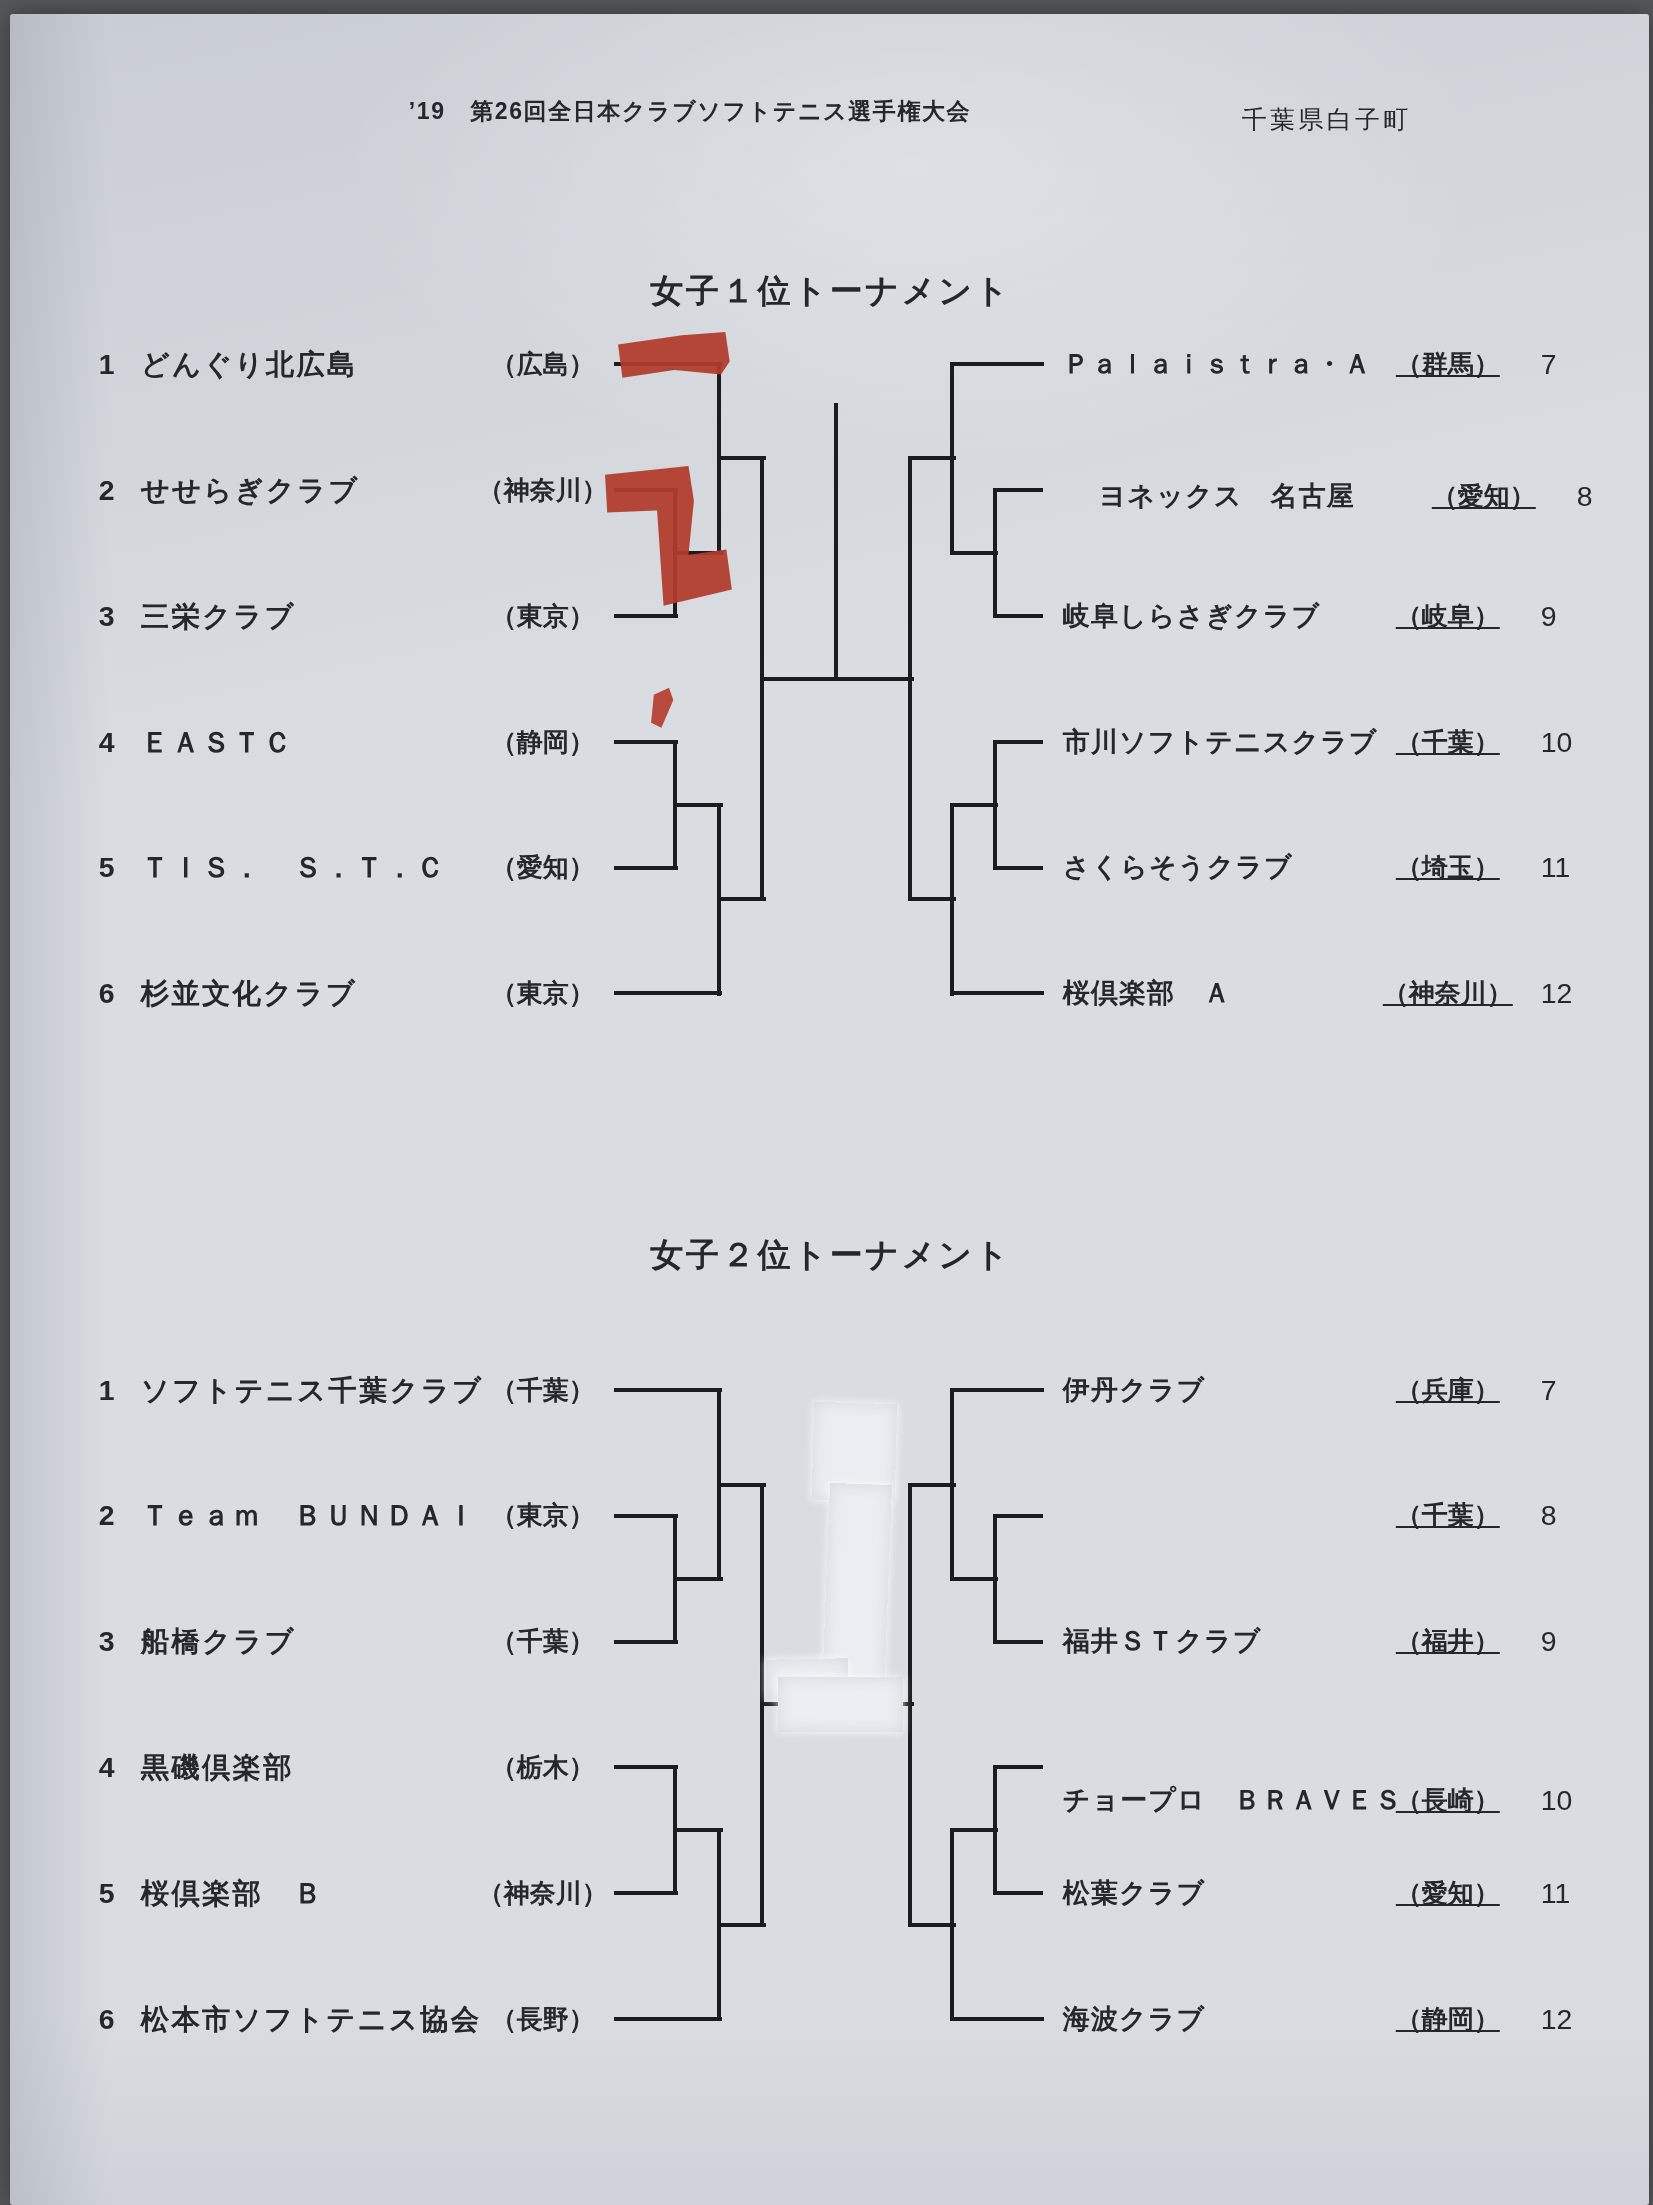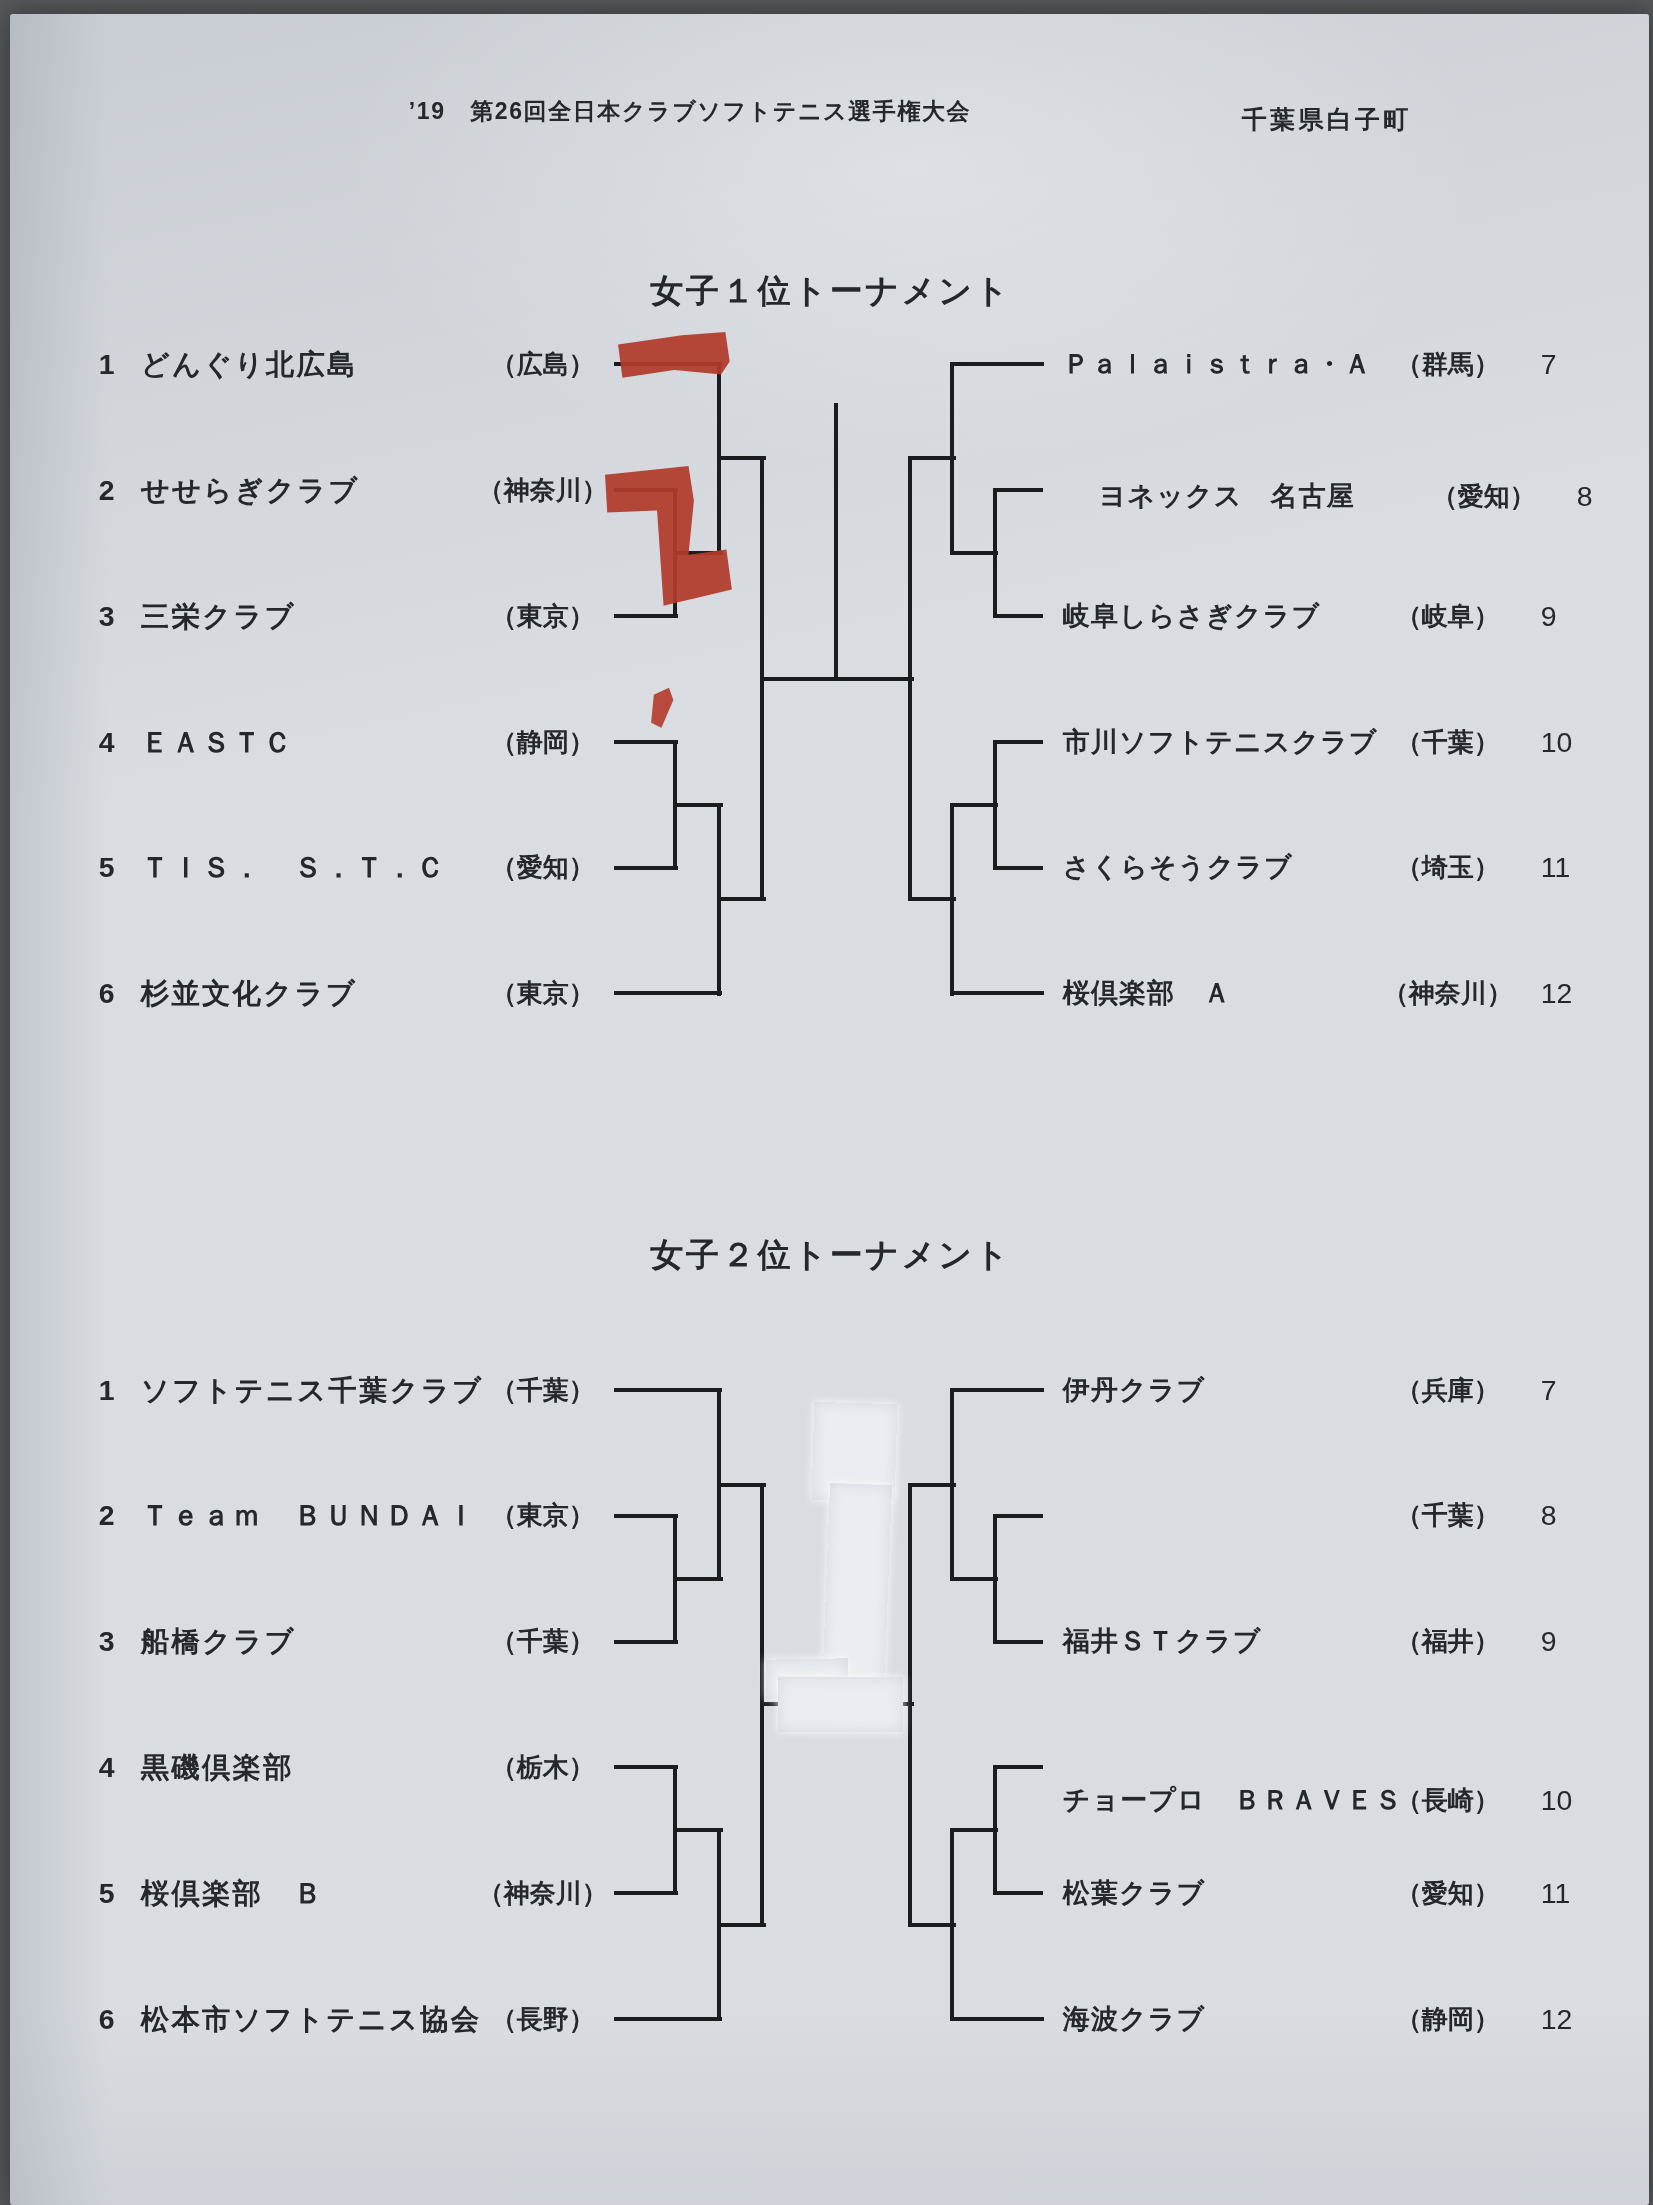--- a/index.html
+++ b/index.html
@@ -29,32 +29,32 @@
     border-radius:2.7px;
     box-shadow:0 0 26px rgba(0,0,0,.4);
   }
   .txt{position:absolute;white-space:nowrap;}
   .event-title{
     top:82px;left:399px;
     font-size:23px;font-weight:bold;letter-spacing:1.6px;
   }
   .location{
     top:89px;left:1232px;
-    font-size:25px;font-weight:bold;letter-spacing:3.3px;
+    font-size:25px;font-weight:normal;letter-spacing:3.3px;
   }
   .t-title{
     width:416px;text-align:center;
     font-size:33px;font-weight:bold;letter-spacing:2.7px;
   }
   .row{position:absolute;left:0;width:100%;height:44px;line-height:44px;}
   .seedL{position:absolute;left:89px;font-size:28.4px;font-weight:bold;}
   .nameL{position:absolute;left:131px;font-size:28.4px;font-weight:bold;letter-spacing:2.2px;}
   .prefL{position:absolute;left:462px;width:142px;text-align:center;font-size:26px;font-weight:bold;}
   .nameR{position:absolute;left:1053px;font-size:27px;font-weight:bold;letter-spacing:1.1px;}
-  .prefR{position:absolute;left:1356px;width:164px;text-align:center;font-size:26px;font-weight:bold;}
+  .prefR{position:absolute;left:1356px;width:164px;text-align:center;font-size:26px;font-weight:bold;text-decoration:underline;}
   .seedR{position:absolute;left:1531px;font-size:28.4px;}
   .h{position:absolute;height:3.8px;background:var(--line);}
   .v{position:absolute;width:3.8px;background:var(--line);}
   .annot{position:absolute;inset:0;pointer-events:none;}
   .tape{
     position:absolute;background:var(--tape);
     box-shadow:0 0 8.8px rgba(255,255,255,.85), inset 0 0 14.2px rgba(176,184,194,.38);
   }
 </style>
 </head>

